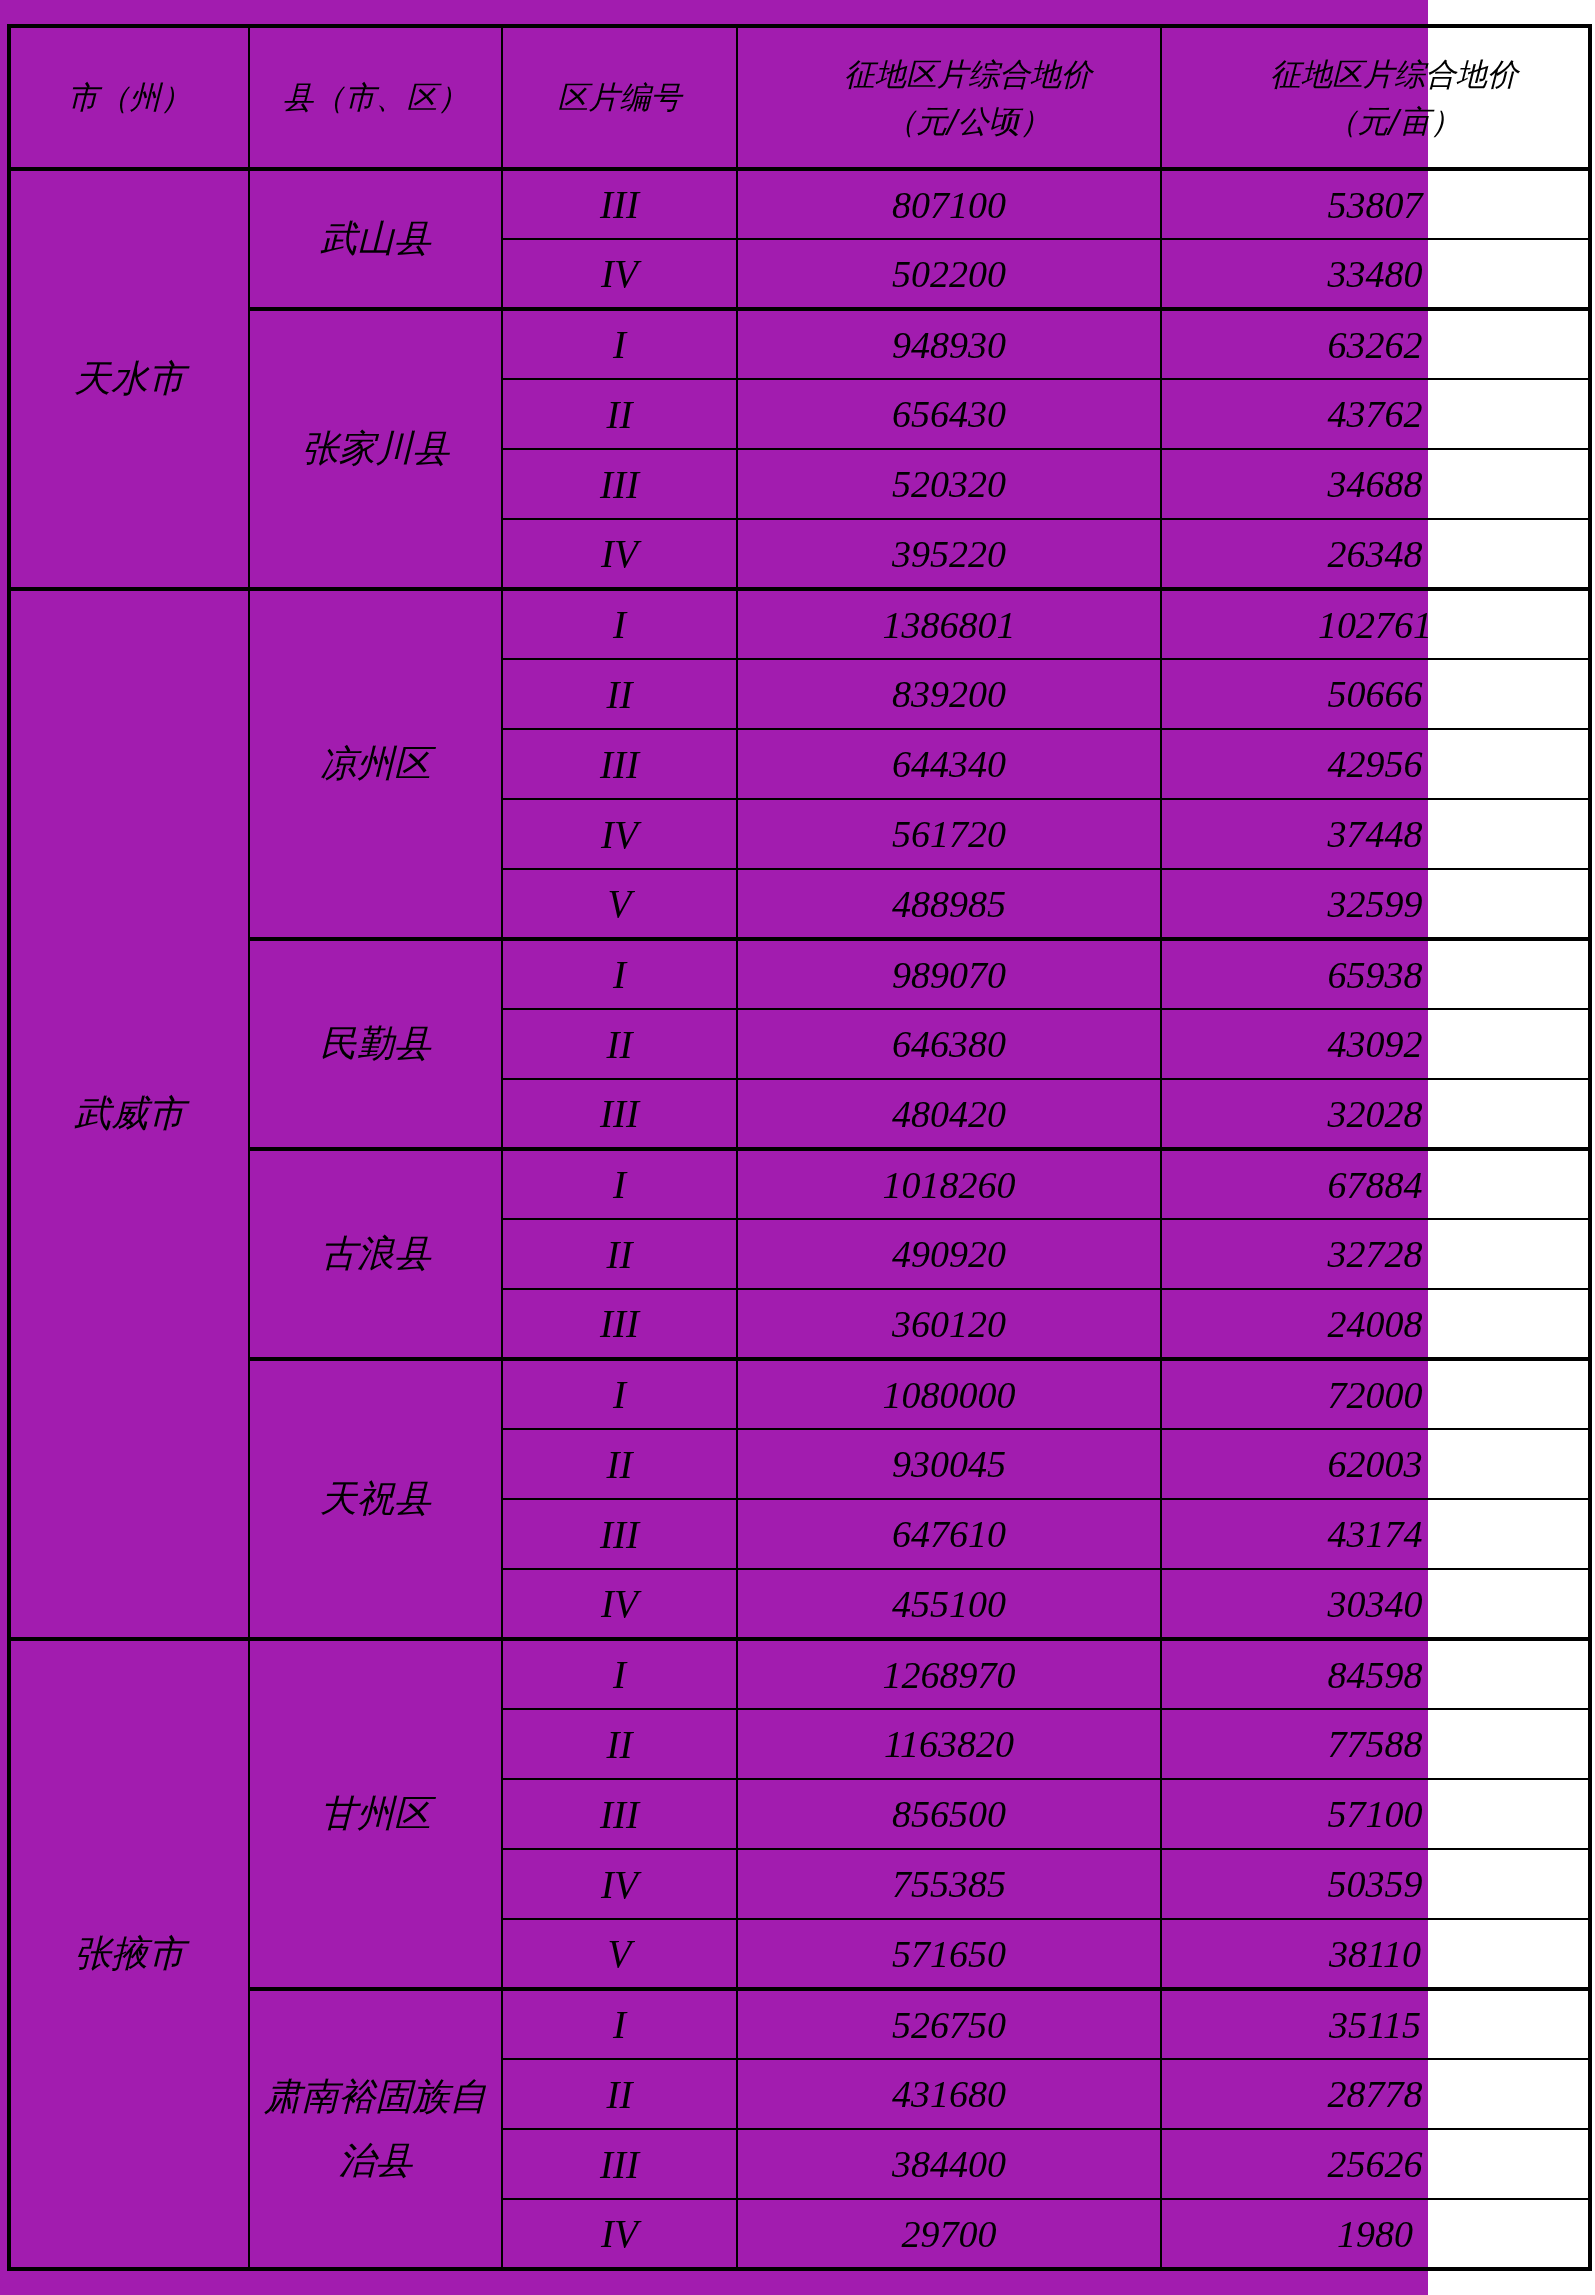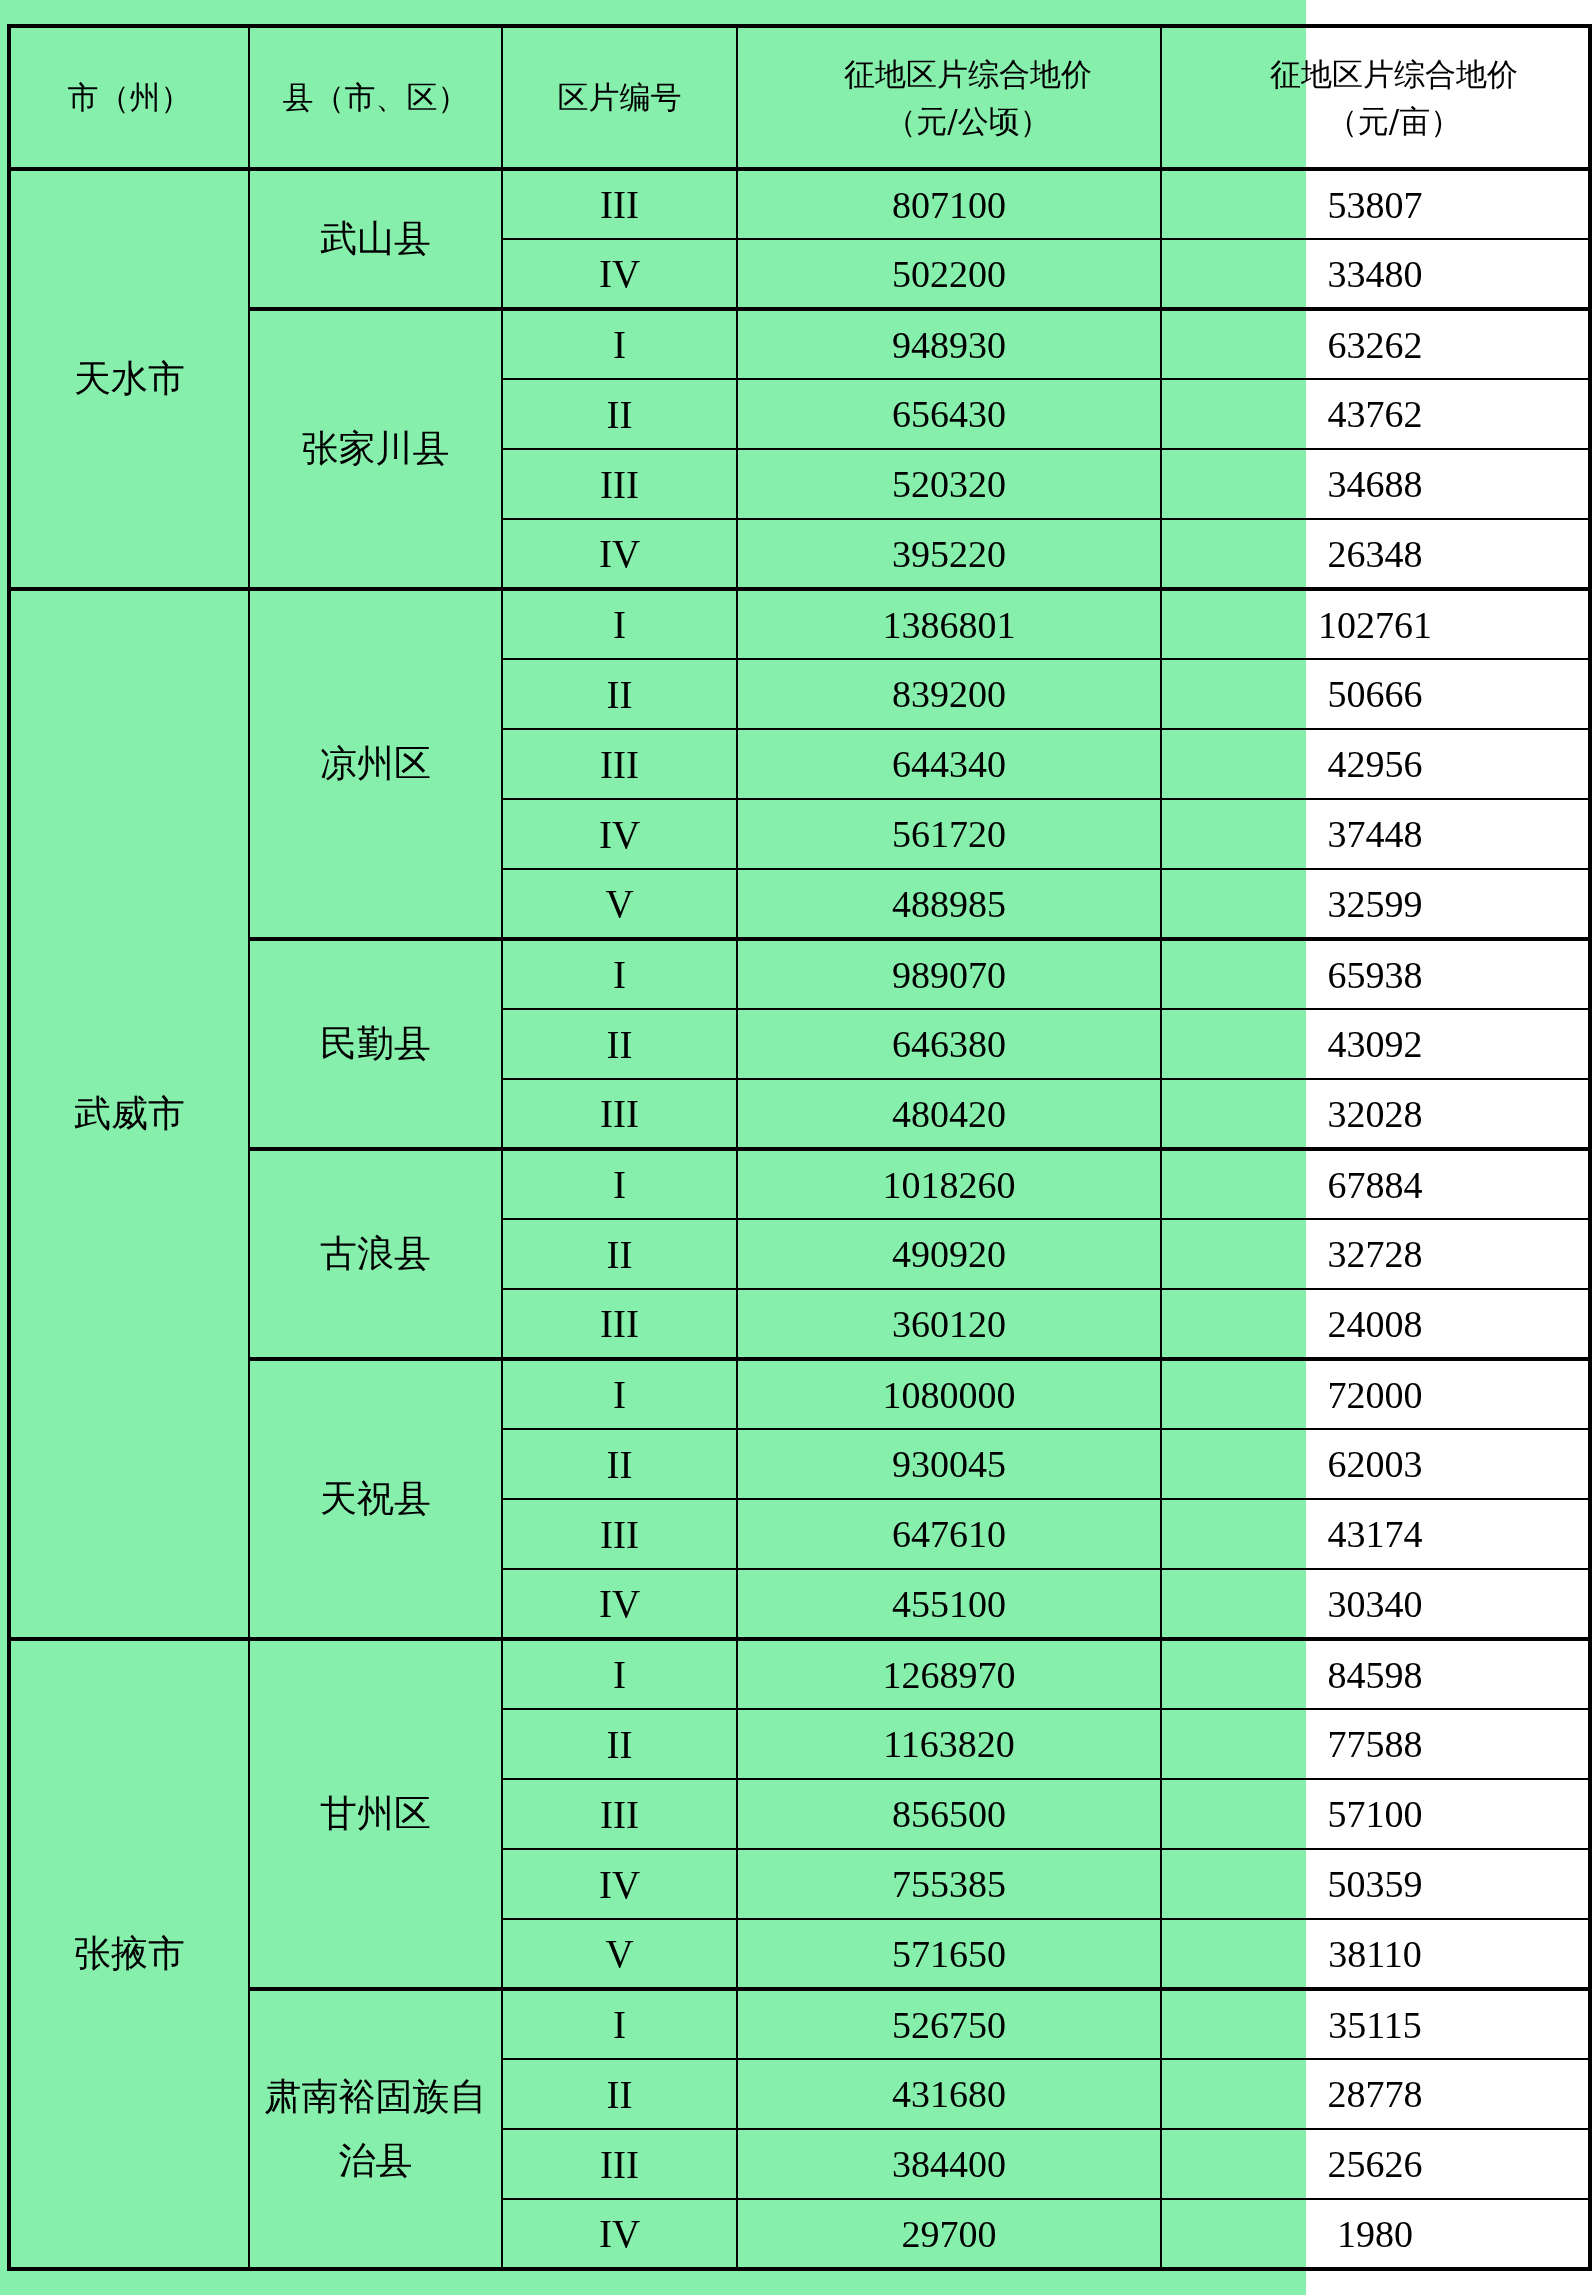--- a/index.html
+++ b/index.html
@@ -1,19 +1,19 @@
 <!DOCTYPE html>
 <html style="font-size:14px"><head>
 <meta charset="utf-8">
 <style>
   * { margin:0; padding:0; box-sizing:border-box; }
   html, body { width:1596px; height:2295px; background:#ffffff; }
   .page {
-    position:relative; width:1306px; height:2295px; background:#86efac;
-    color:#000; font-family:"DejaVu Serif","Liberation Serif",serif;
+    position:relative; width:1428px; height:2295px; background:#a21caf;
+    color:#000; font-family:"DejaVu Serif","Liberation Serif",serif;font-style:italic;
   }
   table.price-table {
     position:absolute; left:7px; top:24.4px; width:1581px;
     border-collapse:collapse; table-layout:fixed;
     border:4.4px solid #000;
   }
   th, td {
     border:2.6px solid #000; text-align:center; vertical-align:middle;
     font-weight:normal; overflow:hidden;
   }

